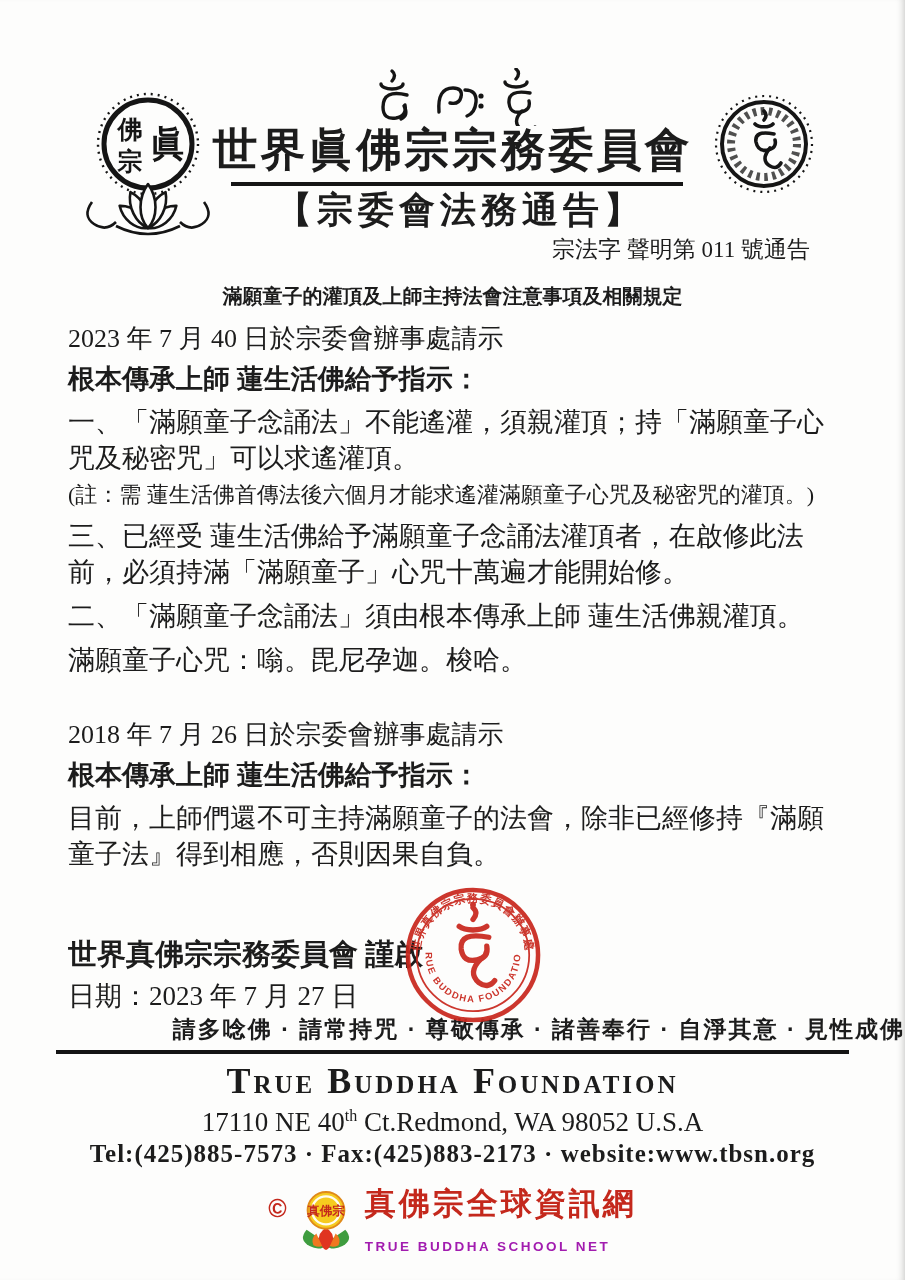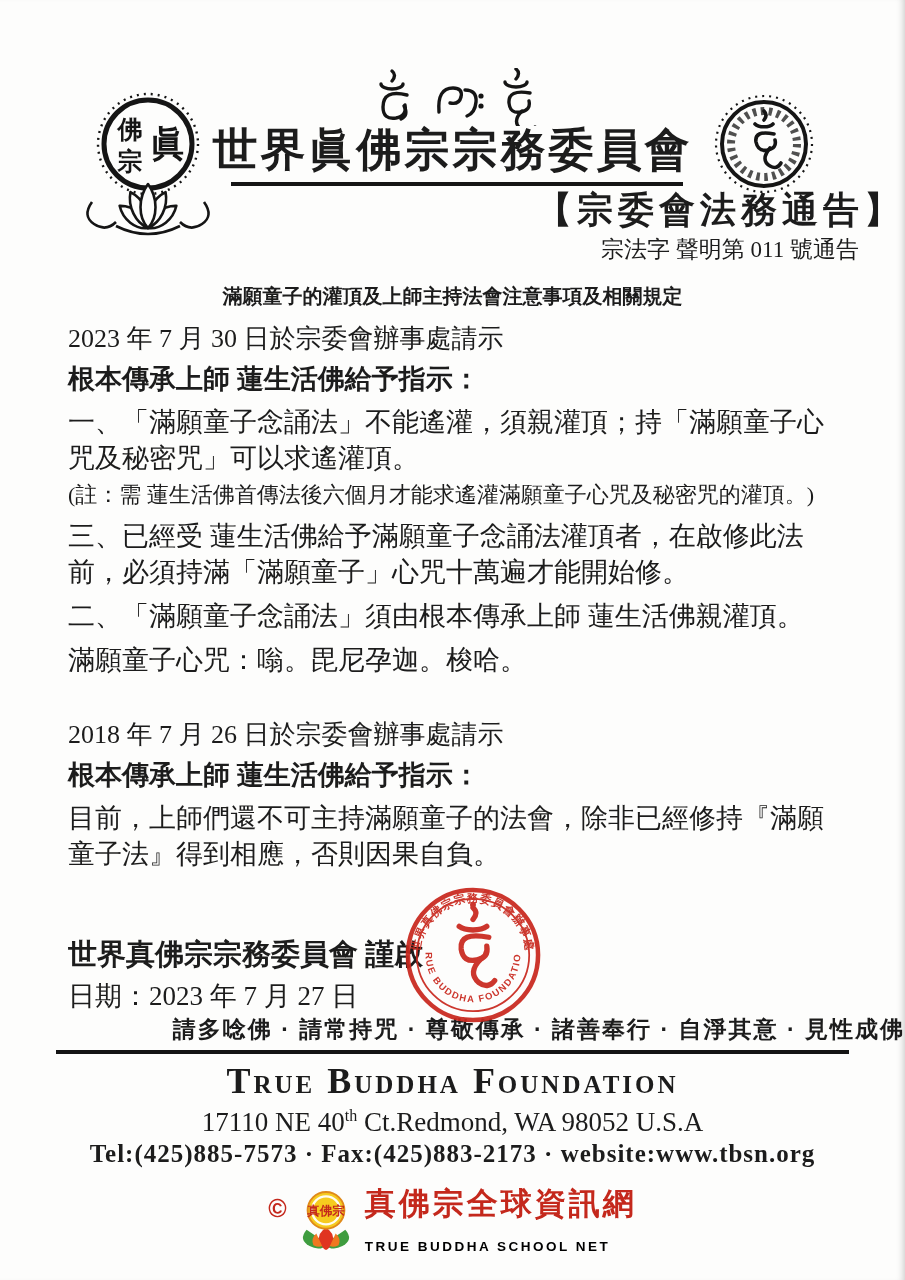--- a/index.html
+++ b/index.html
@@ -9,25 +9,25 @@
     overflow:hidden;box-shadow:inset -7px 0 9px -7px rgba(0,0,0,.28);
   }
   svg{display:block;}
   
   .logo-left{position:absolute;left:82px;top:86px;width:132px;height:150px;}
   .logo-right{position:absolute;left:698px;top:90px;width:132px;height:148px;}
   .mantra-row{position:absolute;left:0;right:0;top:68px;display:flex;justify-content:center;}
   .org-name{position:absolute;top:122px;left:0;right:0;margin:0;text-align:center;
     font-size:45px;font-weight:bold;letter-spacing:3px;line-height:56px;}
   .title-underline{position:absolute;top:182px;left:231px;width:452px;height:4px;background:#151515;}
-  .banner{position:absolute;top:188px;left:16px;right:0;text-align:right;
+  .banner{position:absolute;top:188px;left:16px;right:0;text-align:center;
     font-size:36px;font-weight:600;letter-spacing:5px;line-height:44px;}
   
   .content{position:absolute;top:236px;left:0;right:0;}
-  .ref-line{text-align:right;padding-right:46px;font-size:23px;line-height:28px;}
+  .ref-line{text-align:right;padding-right:95px;font-size:23px;line-height:28px;}
   .doc-title{margin:12px 36px 0;text-align:center;font-size:20px;font-weight:bold;line-height:40px;}
   .bodytext{margin:6px 68px 0;font-size:27px;line-height:36px;}
   .bodytext p{margin:0;}
   .date-line{font-size:26px;line-height:34px;}
   .heading-line{font-weight:bold;margin-top:6px !important;line-height:34px;}
   .item{margin-top:8px !important;}
   .note{font-size:22px;line-height:30px;margin-top:4px !important;}
   .gap-top{margin-top:40px !important;}
   .sig-org{margin-top:62px !important;font-size:29px;font-weight:600;line-height:40px;}
   .sig-date{margin-top:4px !important;font-size:27px;line-height:36px;}
@@ -40,21 +40,21 @@
   .tbf{margin-top:8px;font-variant:small-caps;font-size:36px;font-weight:bold;
     letter-spacing:3px;line-height:38px;}
   .addr{font-size:27px;font-weight:normal;line-height:32px;}
   .addr sup{font-size:16px;}
   .tel{font-size:25px;font-weight:bold;line-height:32px;letter-spacing:1px;}
   .weblogo{margin-top:16px;display:flex;justify-content:center;align-items:center;gap:10px;}
   .copy{font-size:25px;font-weight:bold;color:#c4281c;
     font-family:"Liberation Sans","DejaVu Sans",sans-serif;align-self:flex-start;margin-top:8px;}
   .weblogo-text{display:flex;flex-direction:column;align-items:flex-start;}
   .weblogo-zh{font-size:31px;font-weight:bold;color:#c4281c;letter-spacing:3px;line-height:36px;}
-  .weblogo-en{font-size:13.5px;font-weight:bold;color:#000000;letter-spacing:2.5px;
+  .weblogo-en{font-size:13.5px;font-weight:bold;color:#a21caf;letter-spacing:2.5px;
     font-family:"Liberation Sans","DejaVu Sans",sans-serif;margin-top:17px;}
 </style>
 </head>
 <body>
 
 <div class="page">
 
   <div>
 
     <svg class="logo-left" viewBox="0 0 132 150">
@@ -118,21 +118,21 @@
     <h1 class="org-name">世界眞佛宗宗務委員會</h1>
     <div class="title-underline"></div>
     <div class="banner">【宗委會法務通告】</div>
   </div>
 
   <div class="content">
     <div class="ref-line">宗法字 聲明第 011 號通告</div>
     <h2 class="doc-title">滿願童子的灌頂及上師主持法會注意事項及相關規定</h2>
 
     <div class="bodytext">
-      <p class="date-line">2023 年 7 月 30 日於宗委會辦事處請示</p>
+      <p class="date-line">2023 年 7 月 40 日於宗委會辦事處請示</p>
       <p class="heading-line">根本傳承上師 蓮生活佛給予指示：</p>
       <p class="item">一、「滿願童子念誦法」不能遙灌，須親灌頂；持「滿願童子心咒及秘密咒」可以求遙灌頂。</p>
       <p class="note">(註：需 蓮生活佛首傳法後六個月才能求遙灌滿願童子心咒及秘密咒的灌頂。)</p>
       <p class="item">三、已經受 蓮生活佛給予滿願童子念誦法灌頂者，在啟修此法前，必須持滿「滿願童子」心咒十萬遍才能開始修。</p>
       <p class="item">二、「滿願童子念誦法」須由根本傳承上師 蓮生活佛親灌頂。</p>
       <p class="item">滿願童子心咒：嗡。毘尼孕迦。梭哈。</p>
 
       <p class="date-line gap-top">2018 年 7 月 26 日於宗委會辦事處請示</p>
       <p class="heading-line">根本傳承上師 蓮生活佛給予指示：</p>
       <p class="item">目前，上師們還不可主持滿願童子的法會，除非已經修持『滿願童子法』得到相應，否則因果自負。</p>

